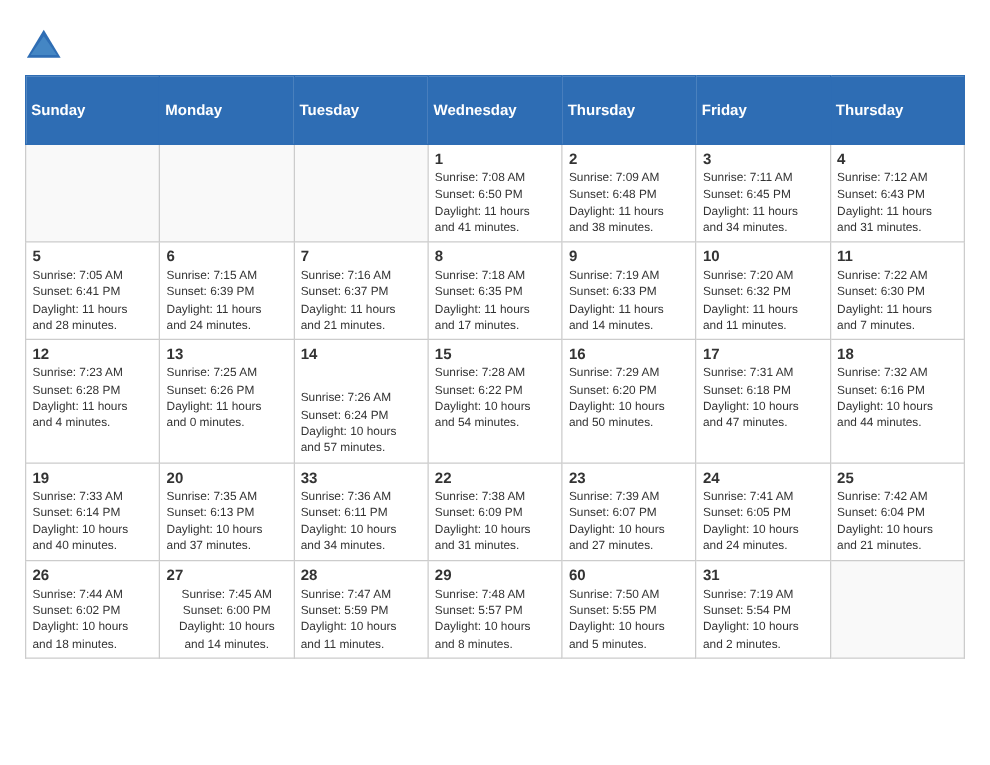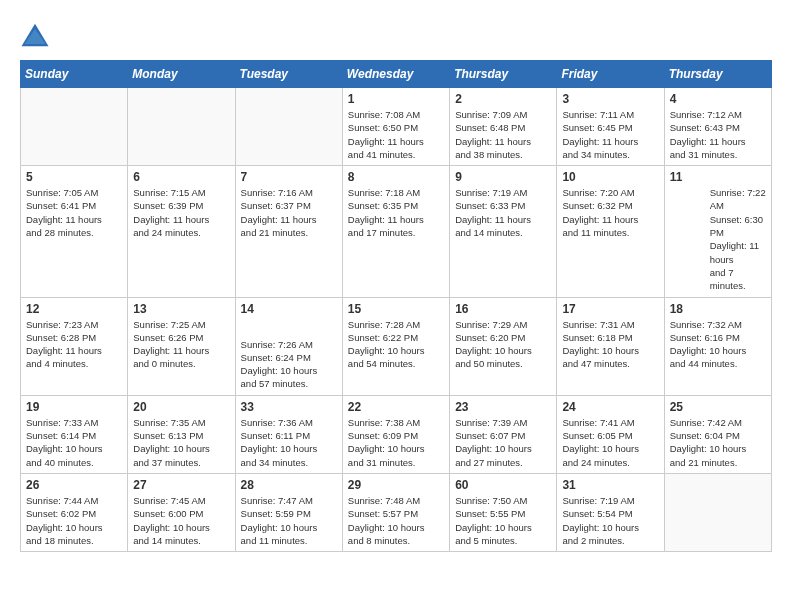--- a/index.html
+++ b/index.html
@@ -54,24 +54,23 @@
     }
     .calendar {
       width: 100%;
       border-collapse: collapse;
       border: 1px solid #ccc;
     }
     .calendar th {
       background: #2e6db4;
       color: #fff;
       font-size: 12px;
-      padding: 6px 4px;
+      padding: 20px 4px;
       text-align: left;
       border: 1px solid #2e6db4;
-      font-style: italic;
     }
     .calendar td {
       vertical-align: top;
       border: 1px solid #ccc;
       padding: 4px 5px;
       width: calc(100% / 7);
       min-height: 80px;
       font-size: 10px;
       color: #333;
       background: #fff;
@@ -195,21 +194,21 @@
         </td>
         <td>
           <span class="day-num">10</span>
           <div class="day-info" style="white-space: pre-line;">Sunrise: 7:20 AM
 Sunset: 6:32 PM
 Daylight: 11 hours
 and 11 minutes.</div>
         </td>
         <td>
           <span class="day-num">11</span>
-          <div class="day-info" style="white-space: pre-line; margin-left: 40px;">Sunrise: 7:22 AM
+          <div class="day-info" style="white-space: pre-line;">Sunrise: 7:22 AM
 Sunset: 6:30 PM
 Daylight: 11 hours
 and 7 minutes.</div>
         </td>
       </tr>
       <tr>
         <td>
           <span class="day-num">12</span>
           <div class="day-info" style="white-space: pre-line;">Sunrise: 7:23 AM
 Sunset: 6:28 PM
@@ -313,21 +312,21 @@
       <tr>
         <td>
           <span class="day-num">26</span>
           <div class="day-info" style="white-space: pre-line;">Sunrise: 7:44 AM
 Sunset: 6:02 PM
 Daylight: 10 hours
 and 18 minutes.</div>
         </td>
         <td>
           <span class="day-num">27</span>
-          <div class="day-info" style="white-space: pre-line;">Sunrise: 7:45 AM
+          <div class="day-info" style="white-space: pre-line; text-align: center;">Sunrise: 7:45 AM
 Sunset: 6:00 PM
 Daylight: 10 hours
 and 14 minutes.</div>
         </td>
         <td>
           <span class="day-num">28</span>
           <div class="day-info" style="white-space: pre-line;">Sunrise: 7:47 AM
 Sunset: 5:59 PM
 Daylight: 10 hours
 and 11 minutes.</div>

